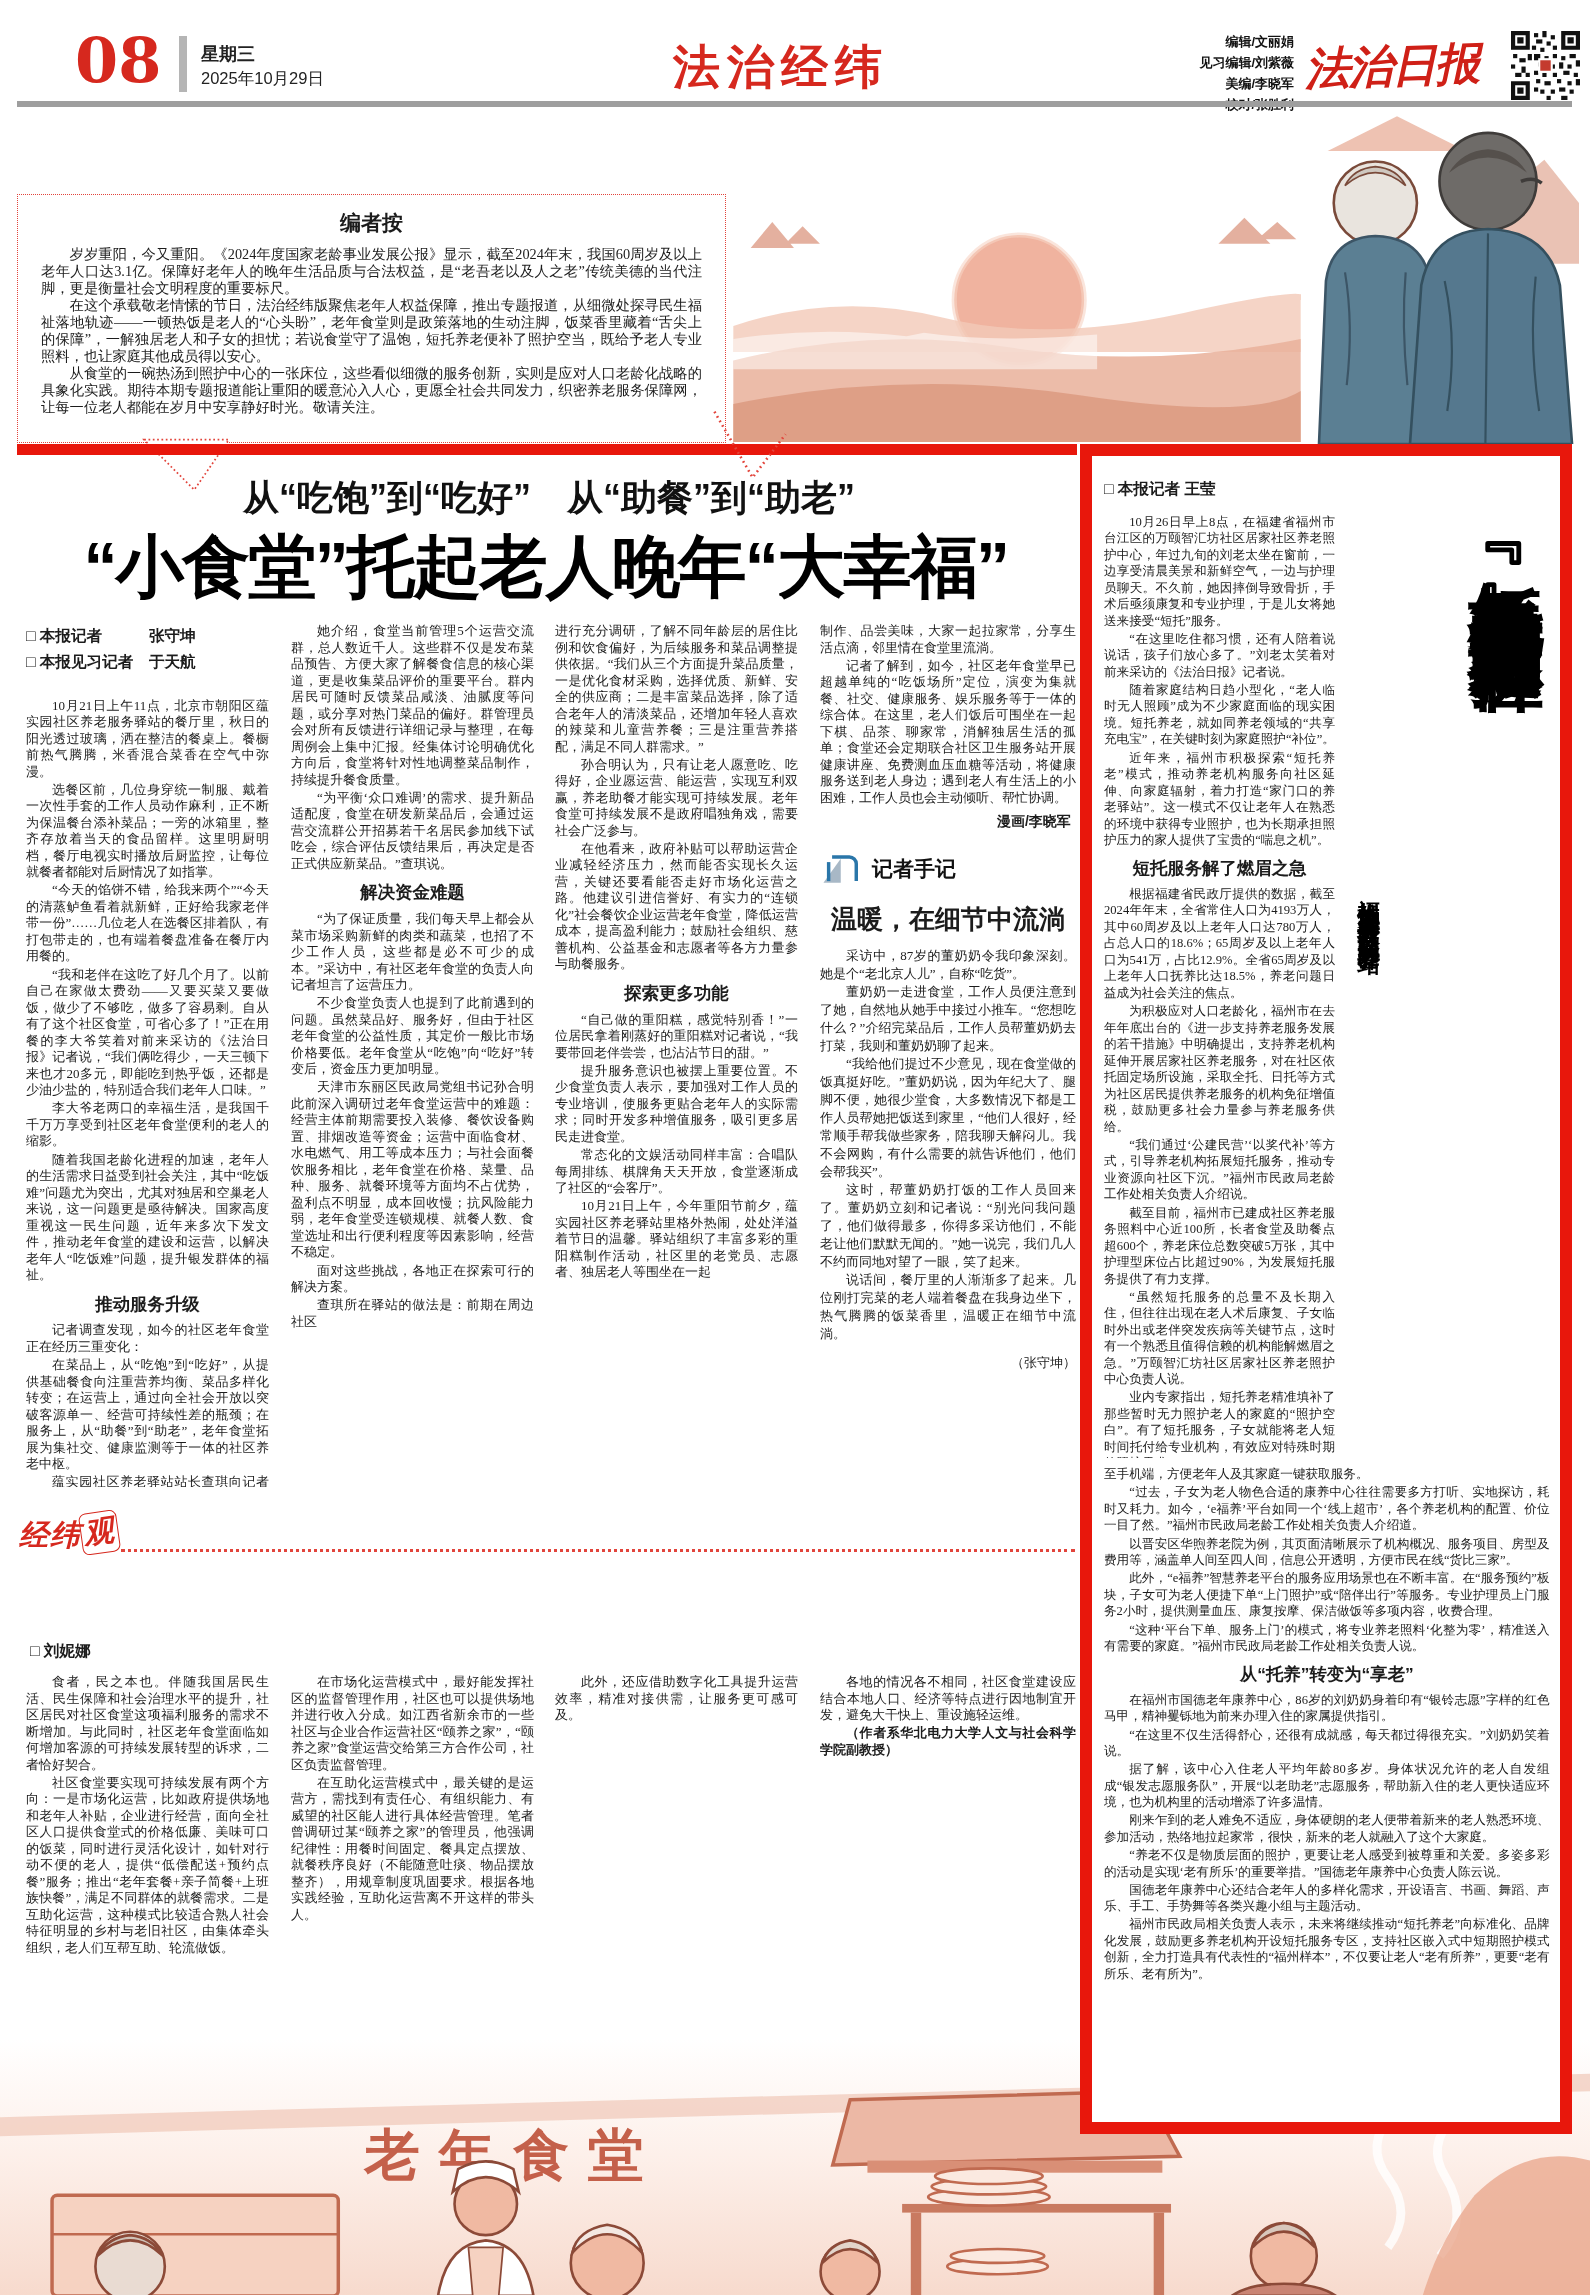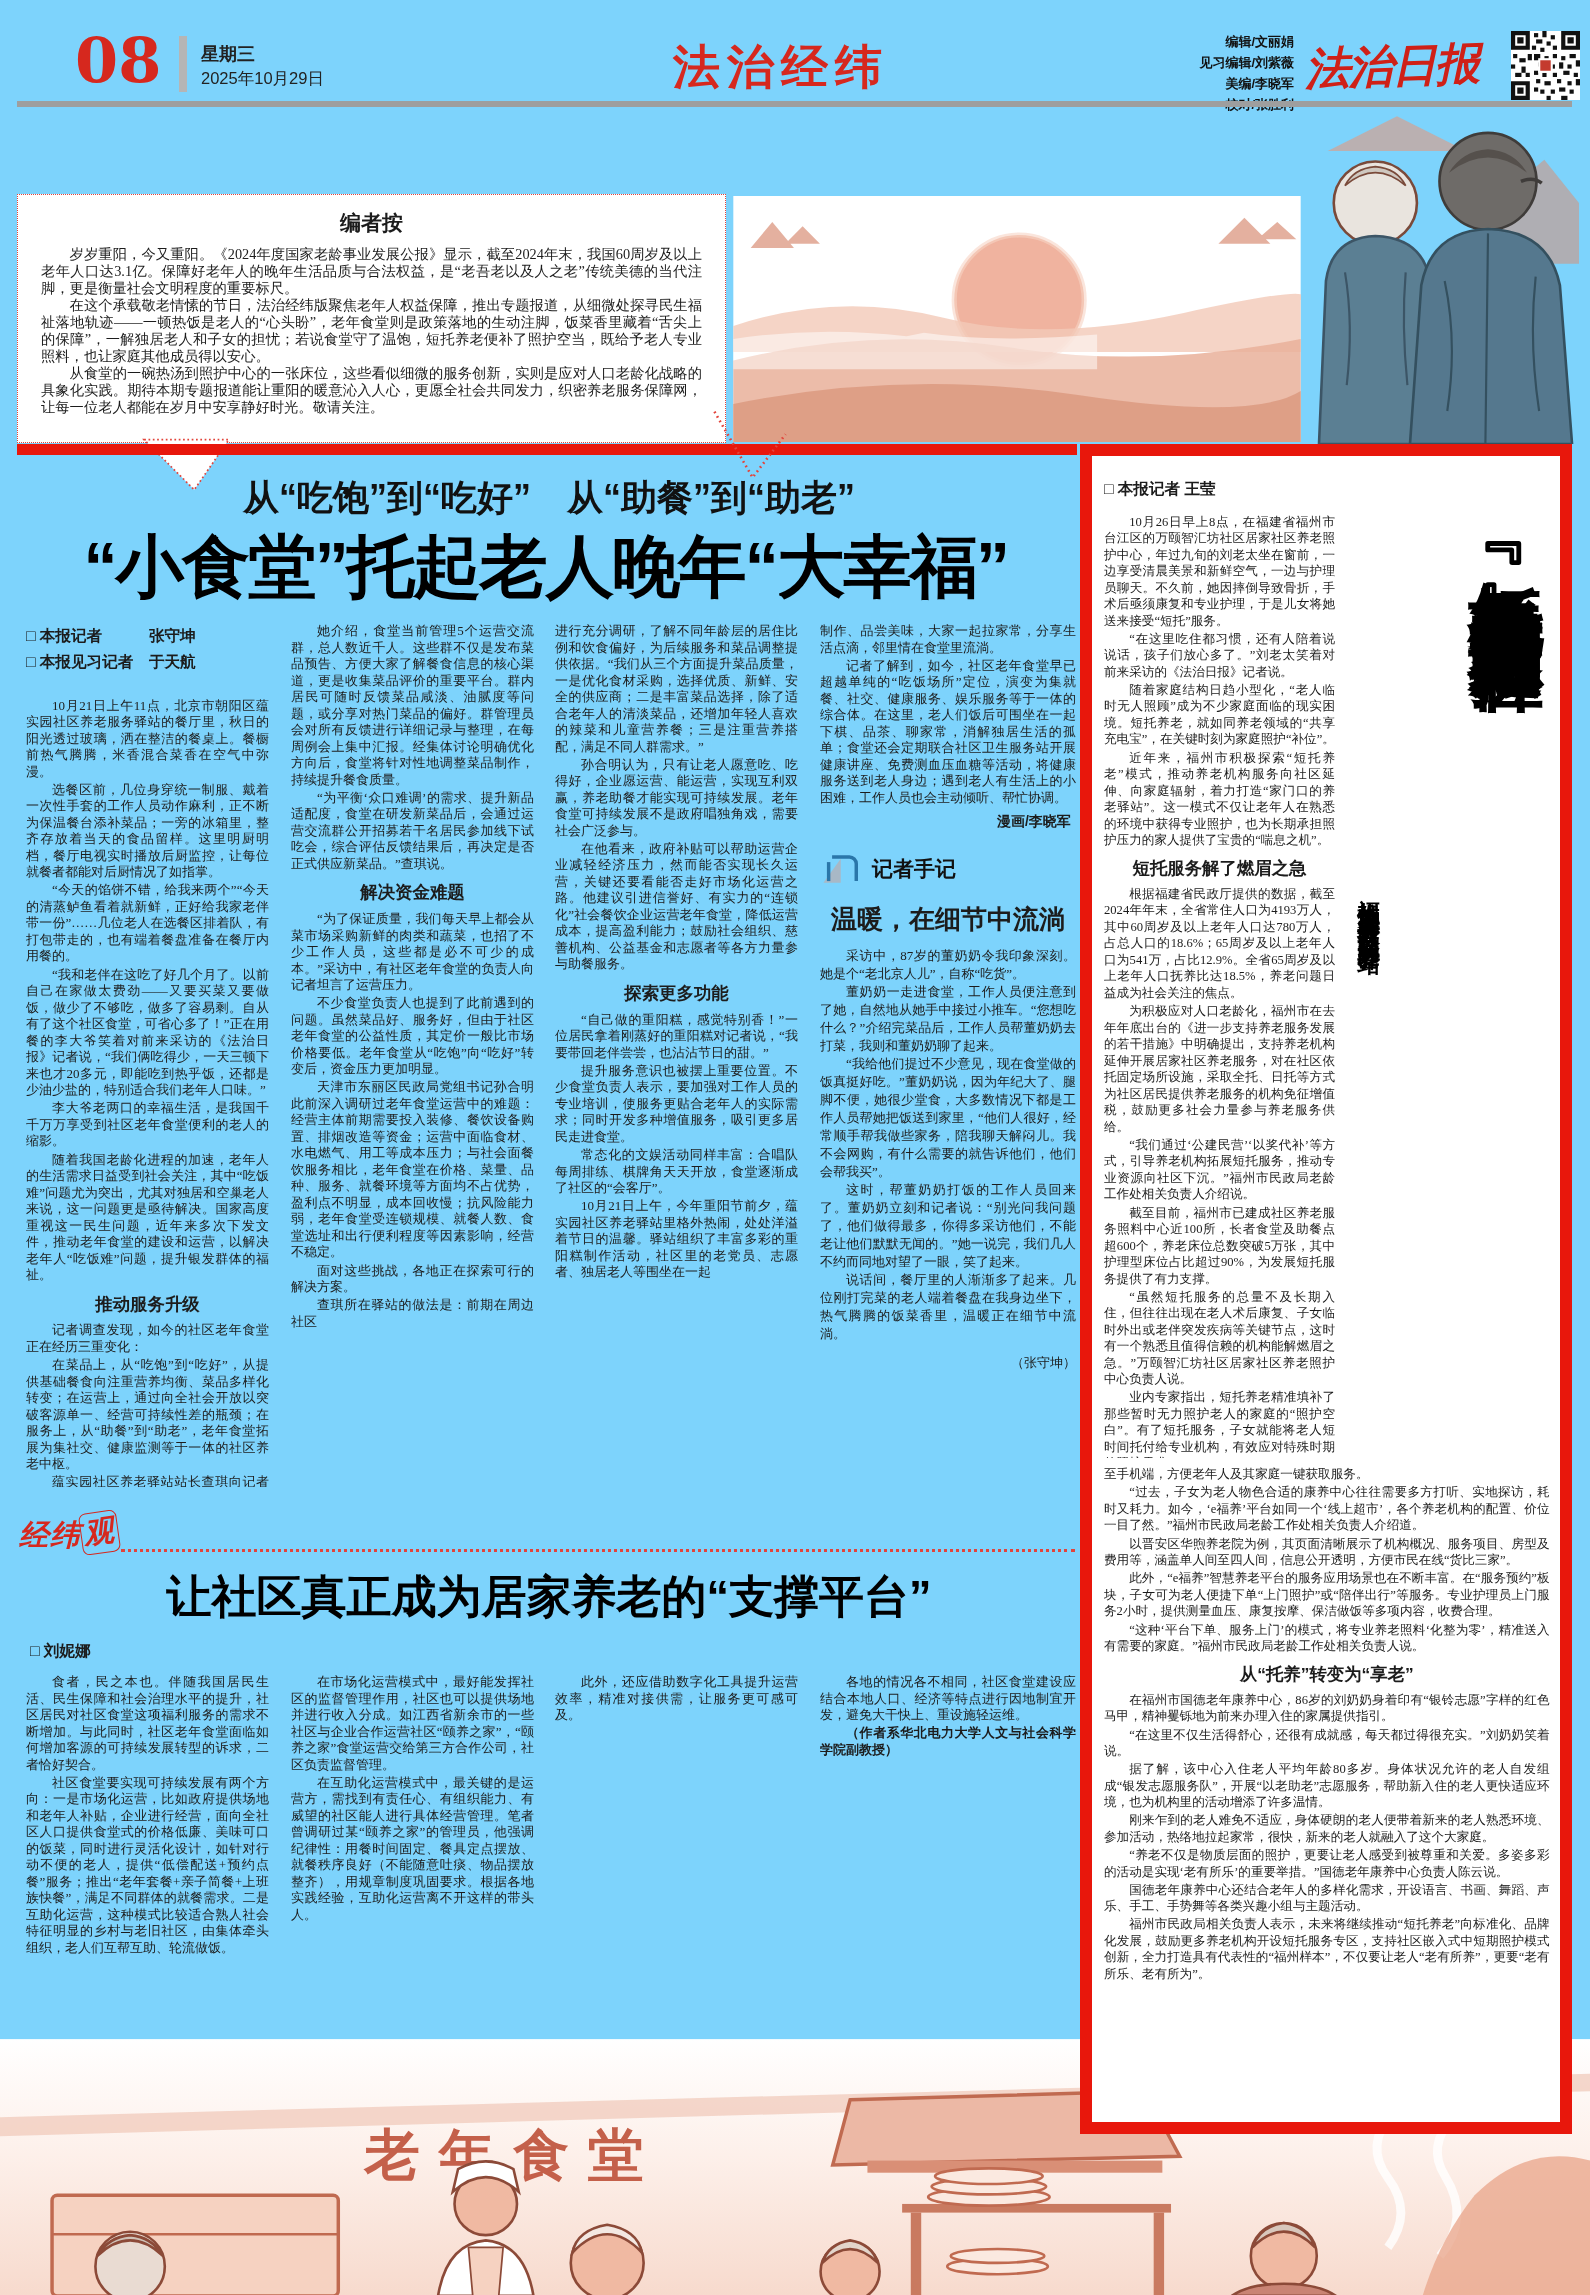--- a/index.html
+++ b/index.html
@@ -1,16 +1,16 @@
 <!DOCTYPE html>
 <html style="font-size:14px"><head>
 <meta charset="utf-8">
 <style>
   html,body{margin:0;padding:0;background:#e9e9e9;}
-  #page{position:relative;width:1590px;height:2295px;background:#7dd3fc;overflow:hidden;
+  #page{position:relative;width:1590px;height:2295px;background:#ffffff;overflow:hidden;
         font-family:"Liberation Serif","DejaVu Serif",serif;color:#1c1c1c;}
   .abs{position:absolute;}
   
   .pagenum{font-family:"DejaVu Serif",serif;font-weight:bold;font-size:62px;color:#d6281e;line-height:1;}
   .graybar{background:#b5b5b5;}
   .dateline{font-family:"Liberation Sans","DejaVu Sans",sans-serif;font-weight:bold;font-size:18px;color:#222;}
   .dateline2{font-family:"Liberation Sans","DejaVu Sans",sans-serif;font-size:16.5px;color:#222;}
   .section-title{font-family:"Liberation Sans","DejaVu Sans",sans-serif;font-weight:bold;font-size:47px;
         color:#d6281e;letter-spacing:7px;text-align:center;}
   .credits{font-family:"Liberation Sans","DejaVu Sans",sans-serif;font-size:13px;line-height:21px;
@@ -293,21 +293,20 @@
         <div class="para">国德老年康养中心还结合老年人的多样化需求，开设语言、书画、舞蹈、声乐、手工、手势舞等各类兴趣小组与主题活动。</div>
         <div class="para">福州市民政局相关负责人表示，未来将继续推动“短托养老”向标准化、品牌化发展，鼓励更多养老机构开设短托服务专区，支持社区嵌入式中短期照护模式创新，全力打造具有代表性的“福州样本”，不仅要让老人“老有所养”，更要“老有所乐、老有所为”。</div>
       </div>
   </div>
 
   <div class="abs jwg" style="left:19px;top:1515px;z-index:3;">
     <span>经纬</span><span class="guan">观</span>
   </div>
   <div class="abs dotrule" style="left:121px;top:1549px;width:954px;"></div>
 
-  <div class="abs cm-head" style="left:17.4px;top:1567px;width:1063px;z-index:3;">让社区真正成为居家养老的“支撑平台”</div>
   <div class="abs cm-byline" style="left:30px;top:1641px;z-index:3;">□ 刘妮娜</div>
   <div class="abs col" style="left:26px;top:1674px;width:243px;height:439px;z-index:3;">
 
   <div class="para">食者，民之本也。伴随我国居民生活、民生保障和社会治理水平的提升，社区居民对社区食堂这项福利服务的需求不断增加。与此同时，社区老年食堂面临如何增加客源的可持续发展转型的诉求，二者恰好契合。</div>
       <div class="para">社区食堂要实现可持续发展有两个方向：一是市场化运营，比如政府提供场地和老年人补贴，企业进行经营，面向全社区人口提供食堂式的价格低廉、美味可口的饭菜，同时进行灵活化设计，如针对行动不便的老人，提供“低偿配送+预约点餐”服务；推出“老年套餐+亲子简餐+上班族快餐”，满足不同群体的就餐需求。二是互助化运营，这种模式比较适合熟人社会特征明显的乡村与老旧社区，由集体牵头组织，老人们互帮互助、轮流做饭。</div>
     </div>
   <div class="abs col" style="left:291px;top:1674px;width:243px;height:439px;z-index:3;">
 
   <div class="para">在市场化运营模式中，最好能发挥社区的监督管理作用，社区也可以提供场地并进行收入分成。如江西省新余市的一些社区与企业合作运营社区“颐养之家”，“颐养之家”食堂运营交给第三方合作公司，社区负责监督管理。</div>
       <div class="para">在互助化运营模式中，最关键的是运营方，需找到有责任心、有组织能力、有威望的社区能人进行具体经营管理。笔者曾调研过某“颐养之家”的管理员，他强调纪律性：用餐时间固定、餐具定点摆放、就餐秩序良好（不能随意吐痰、物品摆放整齐），用规章制度巩固要求。根据各地实践经验，互助化运营离不开这样的带头人。</div>

